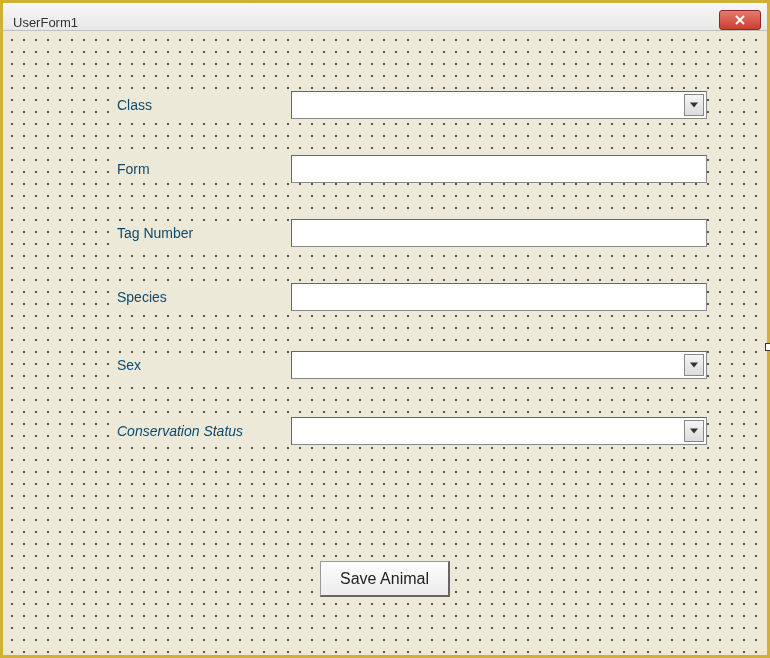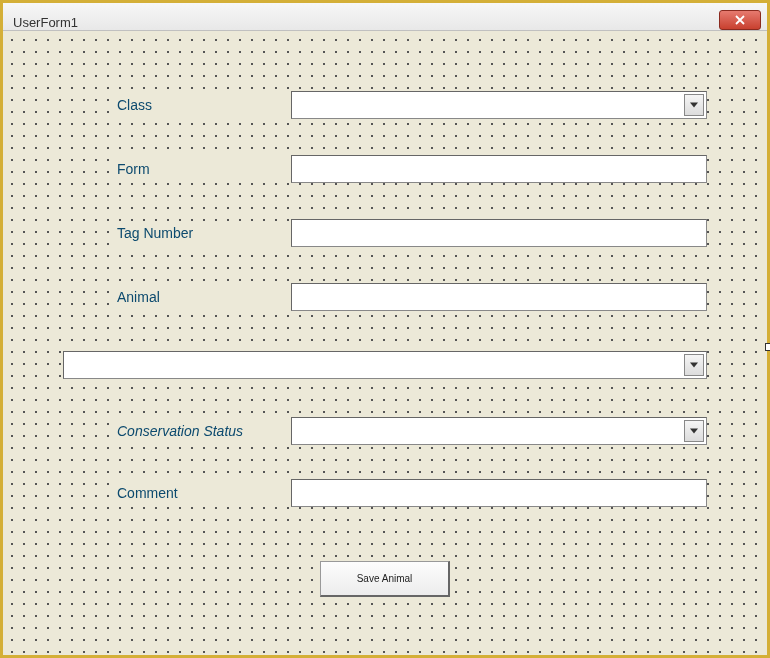--- a/index.html
+++ b/index.html
@@ -122,21 +122,21 @@
       justify-content: center;
       gap: 100px;
     }
     .form-button {
       width: 130px;
       height: 36px;
       background: linear-gradient(to bottom, #fdfdfd, #ececec);
       border: 1px solid #999;
       border-right: 2px solid #666;
       border-bottom: 2px solid #666;
-      font-size: 10px;
+      font-size: 16px;
       color: #222;
       cursor: pointer;
       display: flex;
       align-items: center;
       justify-content: center;
     }
     .resize-handle {
       position: absolute;
       width: 8px;
       height: 8px;
@@ -175,49 +175,46 @@
       <div class="field-label">Form</div>
       <input class="field-input" type="text" value="" style="">
     </div>
 
     <div class="form-row row-tag">
       <div class="field-label">Tag Number</div>
       <input class="field-input" type="text" value="" style="">
     </div>
 
     <div class="form-row row-species">
-      <div class="field-label">Animal</div>
+      <div class="field-label">Species</div>
       <input class="field-input" type="text" value="" style="">
     </div>
 
     <div class="form-row row-sex">
+      <div class="field-label">Sex</div>
       <div class="field-combo">
         <div class="combo-arrow">
           <svg viewBox="0 0 10 6">
               <path d="M0 0 L5 6 L10 0 Z" fill="#333"></path>
             </svg>
         </div>
       </div>
     </div>
 
     <div class="form-row row-status">
       <div class="field-label">Conservation Status</div>
       <div class="field-combo">
         <div class="combo-arrow">
           <svg viewBox="0 0 10 6">
               <path d="M0 0 L5 6 L10 0 Z" fill="#333"></path>
             </svg>
         </div>
       </div>
     </div>
 
-    <div class="form-row row-comment">
-      <div class="field-label">Comment</div>
-      <input class="field-input" type="text" value="" style="">
-    </div>
 
     <div class="button-row">
       <div class="form-button">Save Animal</div>
     </div>
 
     <div class="resize-handle rh-right"></div>
   </div>
 </div>
 
 </body></html>

